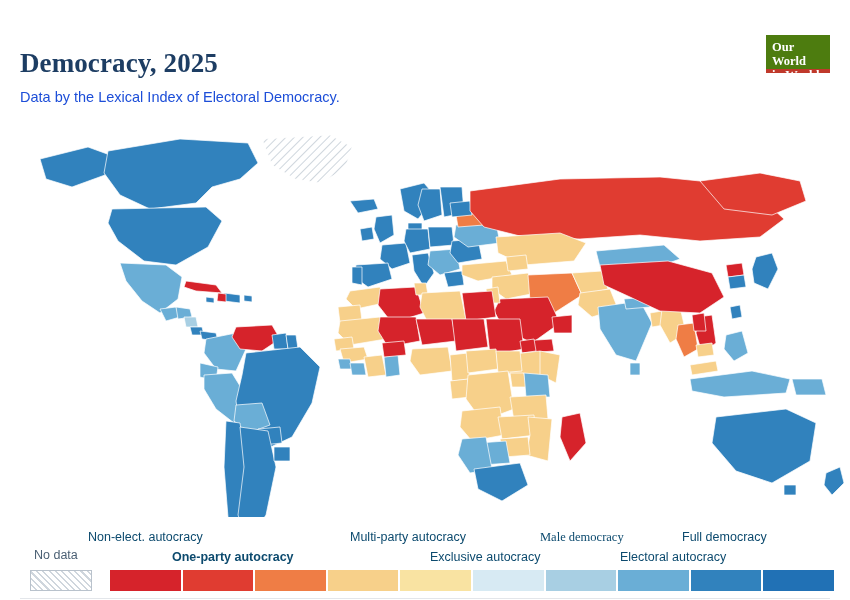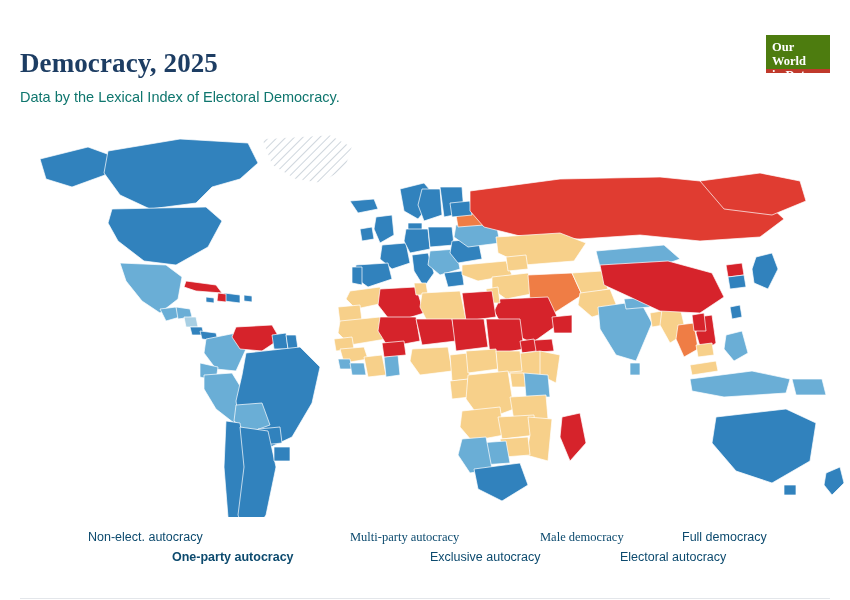--- a/index.html
+++ b/index.html
@@ -34,21 +34,21 @@
     font-family: "Liberation Serif", serif;
     font-size: 27px;
     font-weight: 700;
     color: #1d3d63;
     letter-spacing: 0.1px;
     margin: 0;
     line-height: 1.1;
   }
   .subtitle {
     font-size: 14.5px;
-    color: #0f766e;
+    color: #1d4ed8;
     margin-top: 9px;
     line-height: 1.25;
   }
 
   
   .owid-logo {
     position: absolute;
     right: 20px;
     top: 0;
     width: 64px;
@@ -182,21 +182,21 @@
 
 <div class="page">
 
   <div class="header">
     <h1 class="title">Democracy, 2025</h1>
     <div class="subtitle">Data by the Lexical Index of Electoral Democracy.</div>
   </div>
 
   <div class="owid-logo">
     <div>Our World</div>
-    <div>in Data</div>
+    <div>in World</div>
   </div>
 
   <div class="map-wrap">
     <svg viewBox="0 0 850 400" xmlns="http://www.w3.org/2000/svg">
       <defs>
         <pattern id="hatch" width="6" height="6" patternTransform="rotate(45)" patternUnits="userSpaceOnUse">
           <rect width="6" height="6" fill="#ffffff"></rect>
           <line x1="0" y1="0" x2="0" y2="6" stroke="#cfd6dd" stroke-width="2"></line>
         </pattern>
       </defs>
@@ -353,25 +353,41 @@
         <path fill="#3182bd" d="M826 356 L840 350 L844 366 L832 378 L824 368 Z"></path>
         <path fill="#3182bd" d="M784 368 L796 368 L796 378 L784 378 Z"></path>
       </g>
     </svg>
   </div>
 
   <div class="legend">
     <div class="legend-labels">
       <span style="left:66px; top:0px;">Non-elect. autocracy</span>
       <span style="left:150px; top:20px;font-weight:bold;">One-party autocracy</span>
-      <span style="left:328px; top:0px;font-family:Liberation Serif, serif;">Multi-party autocracy</span>
+      <span style="left:328px; top:0px;">Multi-party autocracy</span>
       <span style="left:408px; top:20px;">Exclusive autocracy</span>
       <span style="left:518px; top:0px;font-family:Liberation Serif, serif;">Male democracy</span>
       <span style="left:598px; top:20px;">Electoral autocracy</span>
       <span style="left:660px; top:0px;">Full democracy</span>
     </div>
 
+    <div class="legend-bar-row">
+      <div class="nodata-label">No data</div>
+      <div class="nodata-swatch"></div>
+      <div class="scale">
+        <div class="scale-seg" style="background:#d6232b"></div>
+        <div class="scale-seg" style="background:#e03c31"></div>
+        <div class="scale-seg" style="background:#ef7d45"></div>
+        <div class="scale-seg" style="background:#f7d08a"></div>
+        <div class="scale-seg" style="background:#f9e3a2"></div>
+        <div class="scale-seg" style="background:#d7eaf3"></div>
+        <div class="scale-seg" style="background:#a8cfe3"></div>
+        <div class="scale-seg" style="background:#6aaed6"></div>
+        <div class="scale-seg" style="background:#3182bd"></div>
+        <div class="scale-seg" style="background:#2171b5"></div>
+      </div>
+    </div>
   </div>
 
   <div class="divider"></div>
 
 
 </div>
 
 </body></html>

